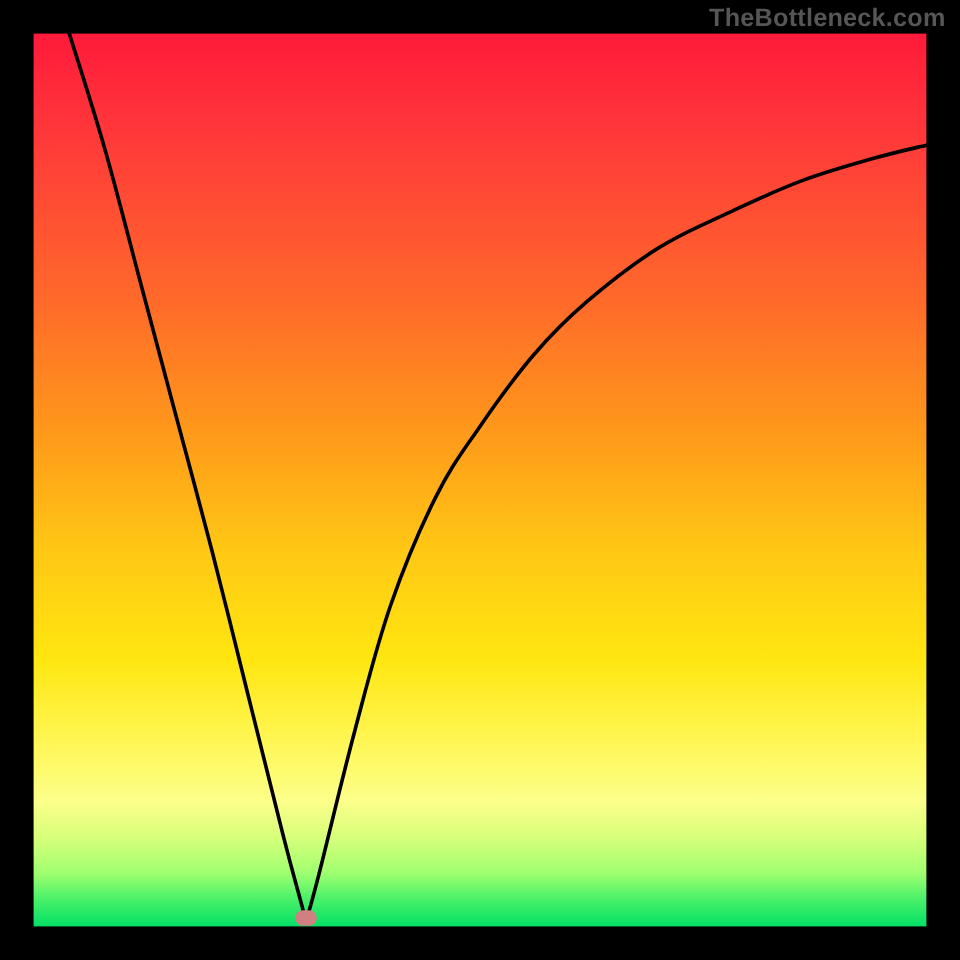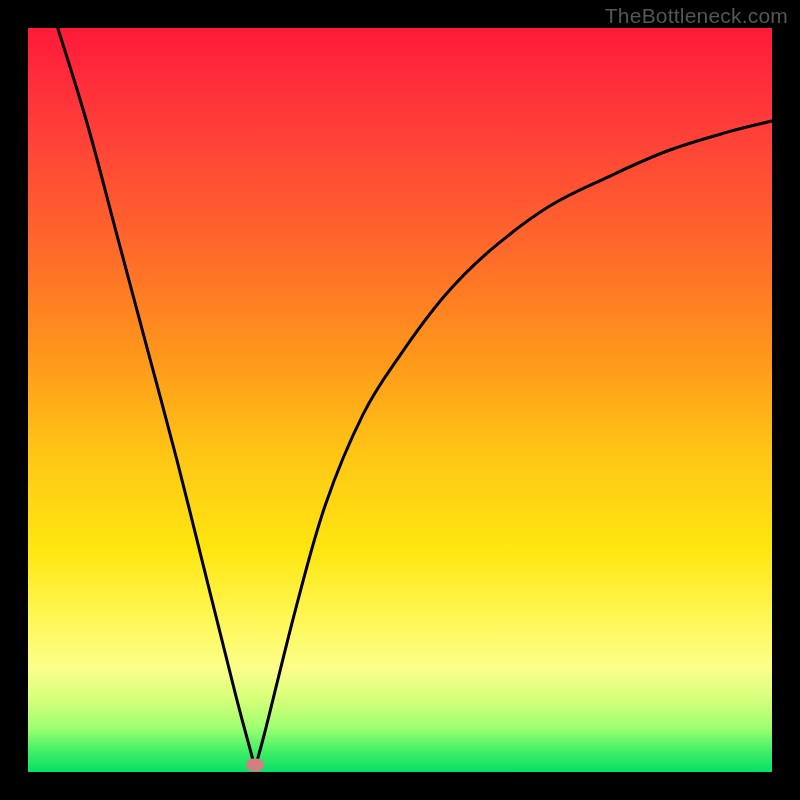--- a/index.html
+++ b/index.html
@@ -15,21 +15,21 @@
     width: 800px;
     height: 800px;
     background: #000;
   }
   .watermark {
     position: absolute;
     top: 4px;
     right: 12px;
     font-family: Arial, Helvetica, sans-serif;
     font-size: 21px;
-    font-weight: 400;
+    font-weight: 700;
     color: #565656;
     letter-spacing: 0.2px;
     z-index: 10;
     text-align: center;
   }
   .plot-area {
     position: absolute;
     left: 28px;
     top: 28px;
     width: 744px;

